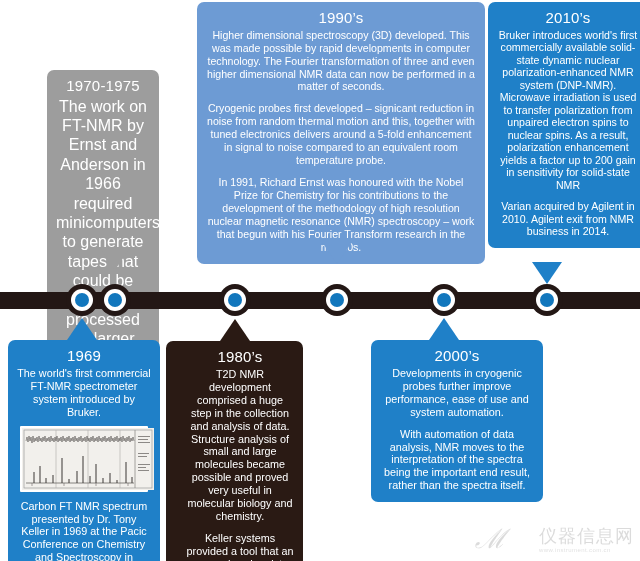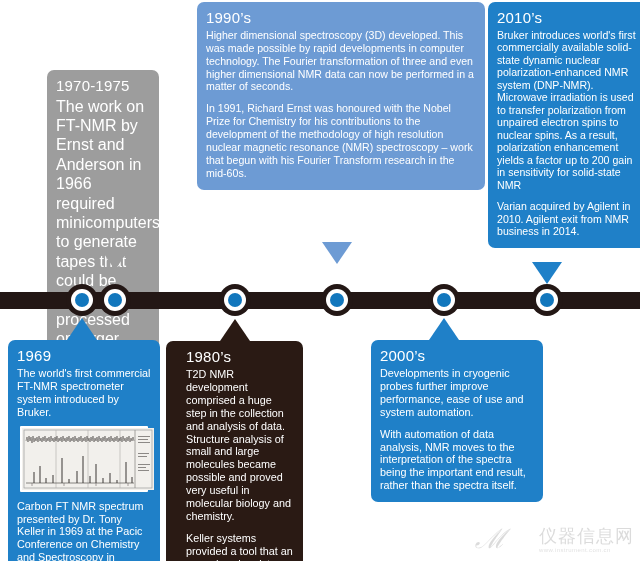--- a/index.html
+++ b/index.html
@@ -55,20 +55,21 @@
     border-radius: 50%;
     background: #1277bd;
   }
 
   
   .card {
     position: absolute;
     box-sizing: border-box;
     border-radius: 7px;
     color: #ffffff;
+    text-align: center;
     padding: 7px 9px 10px 9px;
     line-height: 1.17;
     font-size: 10.5px;
   }
   .card .title {
     font-size: 15px;
     line-height: 1.25;
     margin-bottom: 1px;
     letter-spacing: 0.2px;
   }
@@ -171,20 +172,21 @@
     <div class="card-body">
       <p>The work on FT-NMR by Ernst and Anderson in 1966 required minicomputers to generate tapes that could be then be processed on larger computers. The advent of smaller, cheaper, and faster computers in the early 1970's made FT-NMR all but ubiquitous.</p>
     </div>
   </div>
   <div class="tail tail-down t-gray-down" style="left:100px; top:248px;"></div>
 
   <div class="card c-blue-soft" id="card-1990">
     <div class="title">1990’s</div>
     <div class="card-body">
       <p>Higher dimensional spectroscopy (3D) developed. This was made possible by rapid developments in computer technology. The Fourier transformation of three and even higher dimensional NMR data can now be performed in a matter of seconds.</p>
+      <p>Cryogenic probes first developed – signicant reduction in noise from random thermal motion and this, together with tuned electronics delivers around a 5-fold enhancement in signal to noise compared to an equivalent room temperature probe.</p>
       <p>In 1991, Richard Ernst was honoured with the Nobel Prize for Chemistry for his contributions to the development of the methodology of high resolution nuclear magnetic resonance (NMR) spectroscopy – work that begun with his Fourier Transform research in the mid-60s.</p>
     </div>
   </div>
   <div class="tail tail-down t-bluesoft-down" style="left:322px; top:242px;"></div>
 
   <div class="card c-blue" id="card-2010">
     <div class="title">2010’s</div>
     <div class="card-body">
       <p>Bruker introduces world's first commercially available solid-state dynamic nuclear polarization-enhanced NMR system (DNP-NMR). Microwave irradiation is used to transfer polarization from unpaired electron spins to nuclear spins. As a result, polarization enhancement yields a factor up to 200 gain in sensitivity for solid-state NMR</p>
       <p>Varian acquired by Agilent in 2010. Agilent exit from NMR business in 2014.</p>

